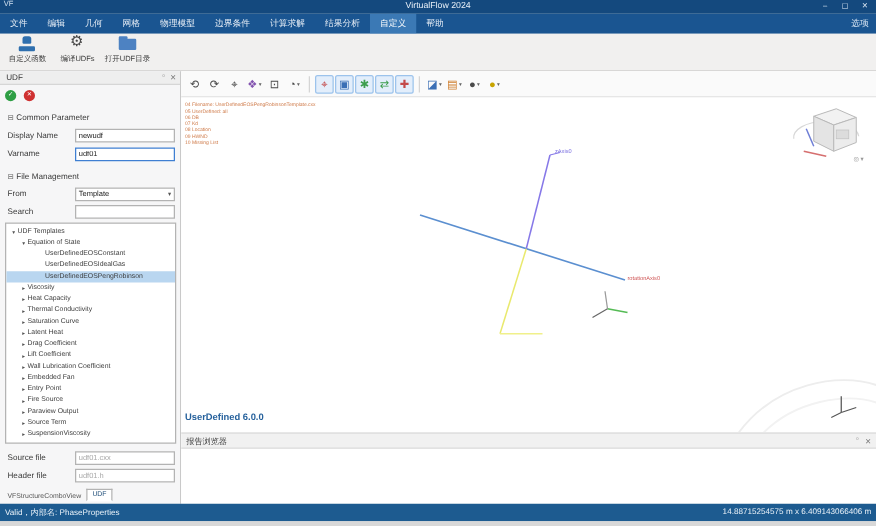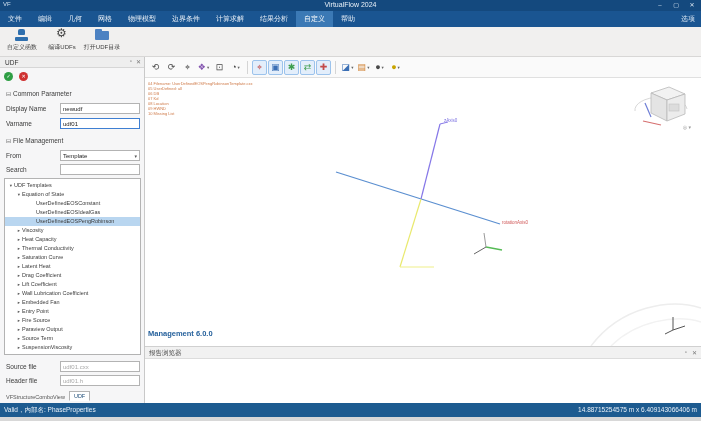--- a/index.html
+++ b/index.html
@@ -412,21 +412,21 @@
       <svg class="swoosh" width="120" height="80" viewBox="0 0 120 80">
         <path d="M10 80 C 40 40, 90 32, 120 42" fill="none" stroke="#ededed" stroke-width="1.5"></path>
         <path d="M30 80 C 55 55, 95 48, 120 56" fill="none" stroke="#f2f2f2" stroke-width="1.5"></path>
       </svg>
       <svg class="corner-triad" width="26" height="24" viewBox="0 0 26 24">
         <line x1="10" y1="18" x2="10" y2="5" stroke="#555" stroke-width="1"></line>
         <line x1="10" y1="18" x2="22" y2="14" stroke="#555" stroke-width="1"></line>
         <line x1="10" y1="18" x2="2" y2="22" stroke="#555" stroke-width="1"></line>
       </svg>
 
-      <span class="version-label">Management 6.0.0</span>
+      <span class="version-label">UserDefined 6.0.0</span>
     </div>
 
     <div class="dock">
       <div class="dock-header">
         <span class="dock-title">报告浏览器</span>
         <span class="dock-icons">
           <span class="dock-icon">▫</span>
           <span class="dock-icon">✕</span>
         </span>
       </div>

